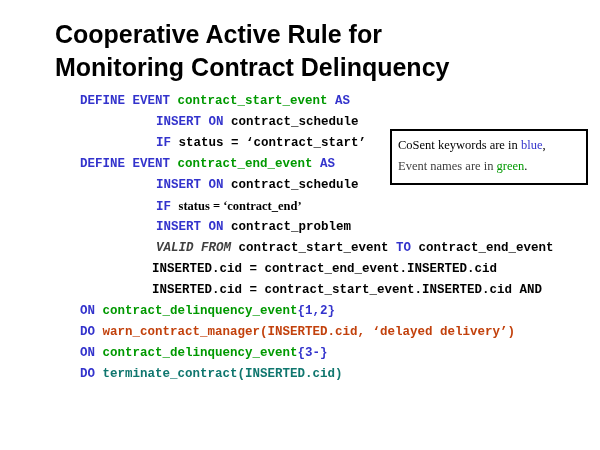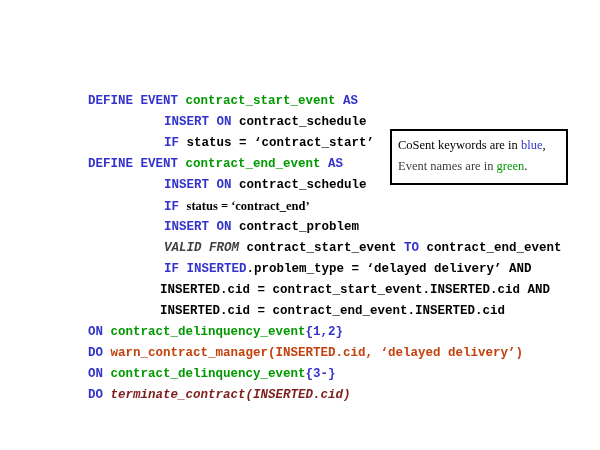--- a/index.html
+++ b/index.html
@@ -22,71 +22,71 @@
     margin: 0;
     font-family: "Liberation Sans", sans-serif;
     font-size: 25px;
     font-weight: 600;
     line-height: 33px;
     color: #000000;
     letter-spacing: 0px;
   }
   .code-block {
     position: absolute;
-    left: 88px;
+    left: 80px;
     top: 91px;
     font-family: "Liberation Mono", monospace;
     font-size: 12.5px;
     font-weight: bold;
     line-height: 20.9px;
     color: #000000;
   }
   .code-line {
     white-space: pre;
   }
   .code-line.ind0 { margin-left: 0; }
   .code-line.ind1 { margin-left: 76px; }
   .code-line.ind2 { margin-left: 72px; }
   .legend-box {
     position: absolute;
     left: 390px;
     top: 129px;
     width: 166px;
     border: 2px solid #000000;
     background: #ffffff;
-    padding: 4px 2px 6px 6px;
+    padding: 4px 22px 6px 6px;
     font-family: "Liberation Serif", serif;
     font-size: 12.5px;
     line-height: 21px;
     color: #000000;
   }
   .legend-line {
     white-space: pre;
   }
 </style>
 </head>
 <body>
 
 <div class="slide">
+  <h1 class="slide-title"><span>Cooperative Active Rule for</span><br><span>Monitoring Contract Delinquency</span></h1>
 
   <div class="code-block">
       <div class="code-line ind0"><span style="color: rgb(51, 51, 204);">DEFINE EVENT </span><span style="color: rgb(0, 153, 0);">contract_start_event</span><span style="color: rgb(51, 51, 204);"> AS</span></div>
       <div class="code-line ind1"><span style="color: rgb(51, 51, 204);">INSERT ON </span><span style="color: rgb(0, 0, 0);">contract_schedule</span></div>
       <div class="code-line ind1"><span style="color: rgb(51, 51, 204);">IF </span><span style="color: rgb(0, 0, 0);">status = ‘contract_start’</span></div>
       <div class="code-line ind0"><span style="color: rgb(51, 51, 204);">DEFINE EVENT </span><span style="color: rgb(0, 153, 0);">contract_end_event</span><span style="color: rgb(51, 51, 204);"> AS</span></div>
       <div class="code-line ind1"><span style="color: rgb(51, 51, 204);">INSERT ON </span><span style="color: rgb(0, 0, 0);">contract_schedule</span></div>
       <div class="code-line ind1"><span style="color: rgb(51, 51, 204);">IF </span><span style="color: rgb(0, 0, 0); font-family: Liberation Serif, serif;">status = ‘contract_end’</span></div>
       <div class="code-line ind1"><span style="color: rgb(51, 51, 204);">INSERT ON </span><span style="color: rgb(0, 0, 0);">contract_problem</span></div>
       <div class="code-line ind1"><span style="color: #404040; font-style: italic;">VALID FROM </span><span style="color: rgb(0, 0, 0);">contract_start_event </span><span style="color: rgb(51, 51, 204);">TO</span><span style="color: rgb(0, 0, 0);"> contract_end_event</span></div>
-      <div class="code-line ind1"><span style="color: rgb(51, 51, 204);">IF INSERTED</span><span style="color: rgb(0, 0, 0);">.problem_type = ‘delayed delivery’ AND</span></div>
+      <div class="code-line ind2"><span style="color: rgb(0, 0, 0);">INSERTED.cid = contract_end_event.INSERTED.cid</span></div>
       <div class="code-line ind2"><span style="color: rgb(0, 0, 0);">INSERTED.cid = contract_start_event.INSERTED.cid AND</span></div>
-      <div class="code-line ind2"><span style="color: rgb(0, 0, 0);">INSERTED.cid = contract_end_event.INSERTED.cid</span></div>
       <div class="code-line ind0"><span style="color: rgb(51, 51, 204);">ON </span><span style="color: rgb(0, 153, 0);">contract_delinquency_event</span><span style="color: rgb(51, 51, 204);">{1,2}</span></div>
       <div class="code-line ind0"><span style="color: rgb(51, 51, 204);">DO </span><span style="color: #c2410c;">warn_contract_manager(INSERTED.cid, ‘delayed delivery’)</span></div>
       <div class="code-line ind0"><span style="color: rgb(51, 51, 204);">ON </span><span style="color: rgb(0, 153, 0);">contract_delinquency_event</span><span style="color: rgb(51, 51, 204);">{3-}</span></div>
-      <div class="code-line ind0"><span style="color: rgb(51, 51, 204);">DO </span><span style="color: #7f1d1d; font-style: italic;">terminate_contract(INSERTED.cid)</span></div>
+      <div class="code-line ind0"><span style="color: rgb(51, 51, 204);">DO </span><span style="color: #0f766e;">terminate_contract(INSERTED.cid)</span></div>
     </div>
 
   <div class="legend-box">
       <div class="legend-line"><span style="color: rgb(0, 0, 0);">CoSent keywords are in </span><span style="color: rgb(51, 51, 204);">blue</span><span style="color: rgb(0, 0, 0);">,</span></div>
       <div class="legend-line"><span style="color: #404040;">Event names are in </span><span style="color: rgb(0, 153, 0);">green</span><span style="color: rgb(0, 0, 0);">.</span></div>
     </div>
 </div>
 
 </body></html>

